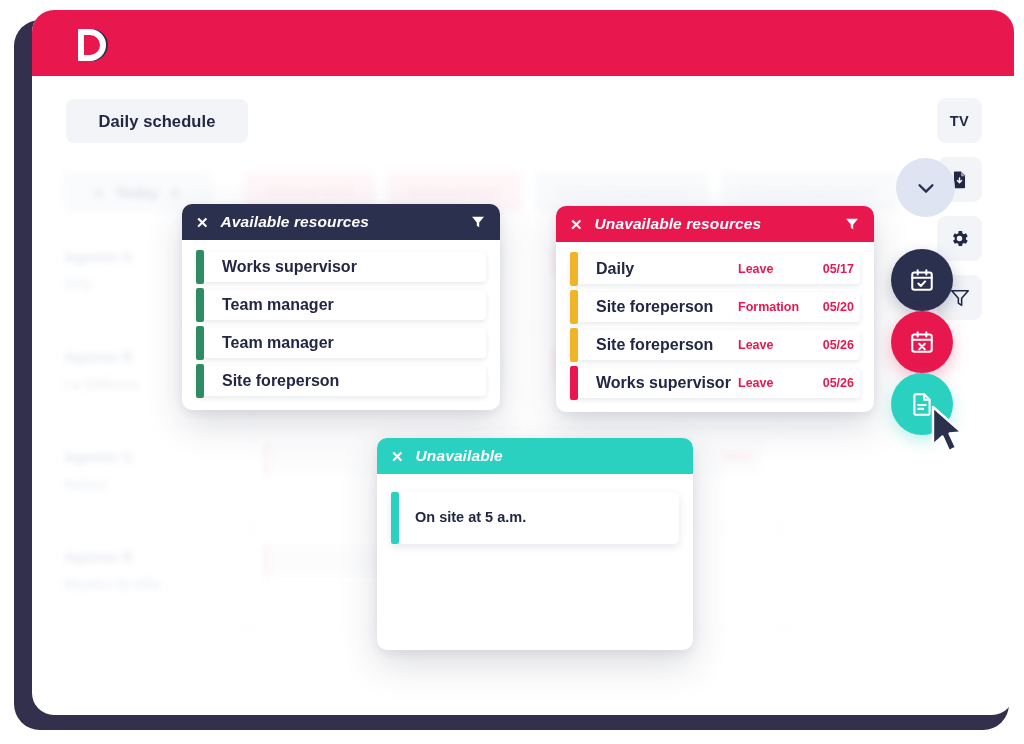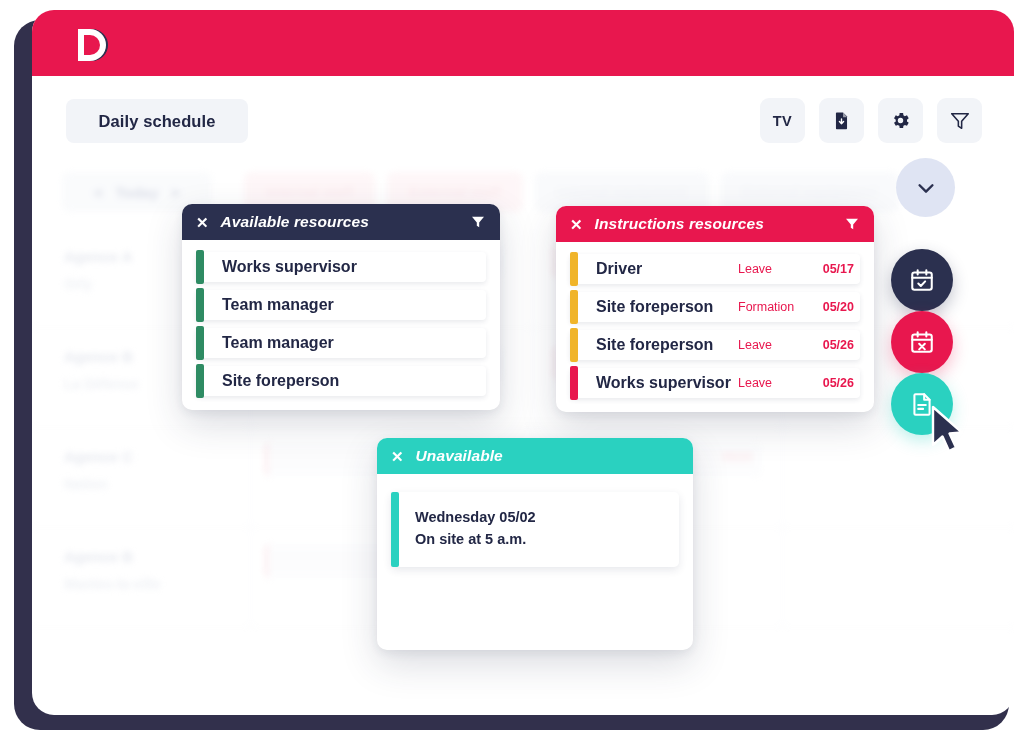--- a/index.html
+++ b/index.html
@@ -76,20 +76,21 @@
     letter-spacing: .1px;
     text-align: right;
   }
 
   .tool-row {
     position: absolute;
     right: 32px;
     top: 88px;
     display: flex;
     gap: 14px;
+    flex-direction: column;
   }
   .tool-btn {
     width: 45px;
     height: 45px;
     background: #f2f4f8;
     border-radius: 9px;
     display: flex;
     align-items: center;
     justify-content: center;
     color: #222745;
@@ -251,21 +252,21 @@
   .res-name {
     flex: 1;
     font-size: 16px;
     font-weight: bold;
     color: #222745;
     padding-left: 8px;
     white-space: nowrap;
   }
   .res-reason {
     font-size: 12.5px;
-    font-weight: normal;
+    font-weight: bold;
     color: #e8174e;
     width: 80px;
     text-align: left;
   }
   .res-date {
     font-size: 12.5px;
     font-weight: bold;
     color: #e8174e;
     width: 42px;
     text-align: right;
@@ -466,31 +467,31 @@
         <div class="res-row">
           <span class="res-bar" style="background:#2e8b63"></span>
           <span class="res-name">Site foreperson</span>
         </div>
       </div>
     </div>
 
     <div class="panel" id="panel-unavailable">
       <div class="panel-head head-pink">
         <span class="close">✕</span>
-        <span class="ptitle">Instructions resources</span>
+        <span class="ptitle">Unavailable resources</span>
         <span class="pfilter">
           <svg width="16" height="16" viewBox="0 0 24 24" fill="#ffffff">
               <path d="M3 4h18l-7.2 8.6V20l-3.6-2.5v-4.9z"></path>
             </svg>
         </span>
       </div>
       <div class="panel-body">
         <div class="res-row">
           <span class="res-bar" style="background:#f0b429"></span>
-          <span class="res-name">Driver</span>
+          <span class="res-name">Daily</span>
           <span class="res-reason">Leave</span>
           <span class="res-date">05/17</span>
         </div>
         <div class="res-row">
           <span class="res-bar" style="background:#f0b429"></span>
           <span class="res-name">Site foreperson</span>
           <span class="res-reason">Formation</span>
           <span class="res-date">05/20</span>
         </div>
         <div class="res-row">
@@ -509,21 +510,20 @@
     </div>
 
     <div class="panel" id="panel-instructions">
       <div class="panel-head head-teal">
         <span class="close">✕</span>
         <span class="ptitle">Unavailable</span>
       </div>
       <div class="panel-body">
         <div class="instr-card">
           <span class="instr-bar"></span>
-          <div class="instr-line">Wednesday 05/02</div>
           <div class="instr-line">On site at 5 a.m.</div>
         </div>
       </div>
     </div>
 
   </div>
 
   <div class="fab" id="fab-collapse">
     <svg width="22" height="22" viewBox="0 0 24 24" fill="none" stroke="#2b304f" stroke-width="2.6" stroke-linecap="round" stroke-linejoin="round">
       <path d="M5 9l7 7 7-7"></path>

